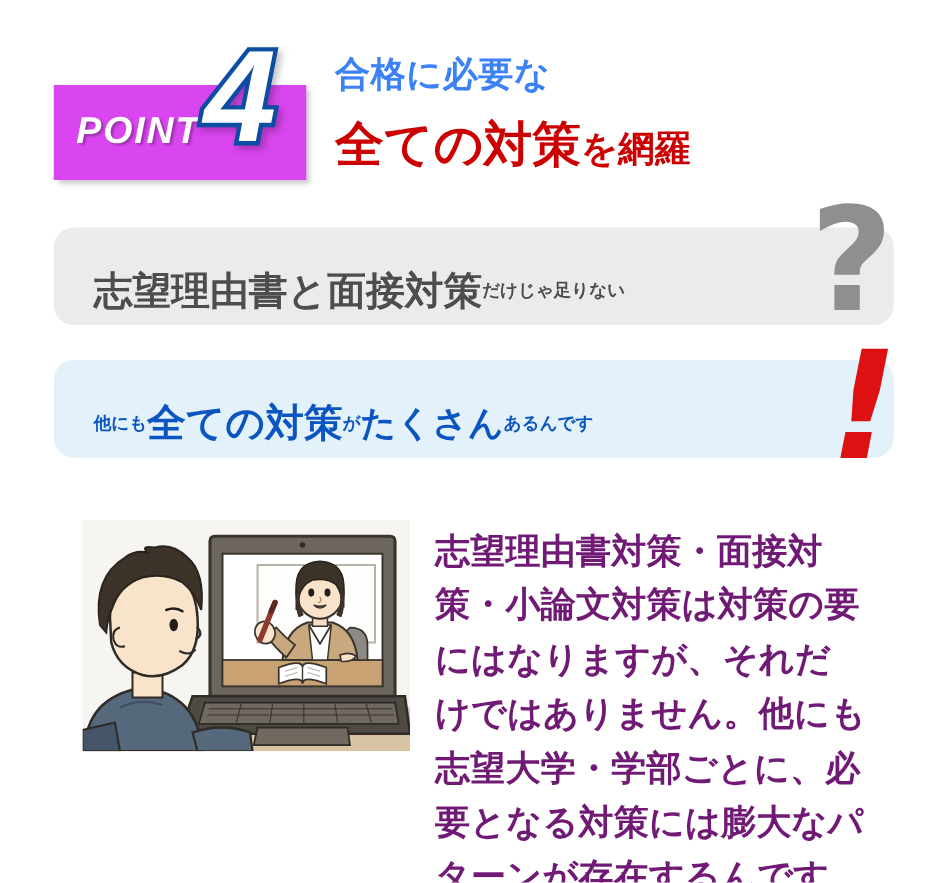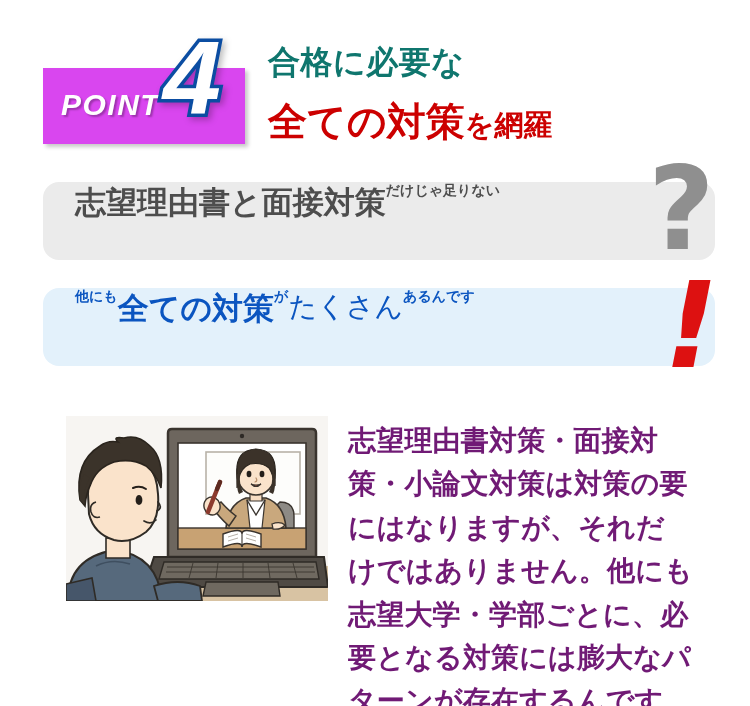--- a/index.html
+++ b/index.html
@@ -61,23 +61,23 @@
     z-index: 3;
   }
 
   #headline {
     position: absolute;
     left: 268px;
     top: 44px;
     width: 470px;
   }
   #headline-line1 {
-    font-size: 32px;
-    font-weight: bold;
-    color: #0f766e;
+    font-size: 28px;
+    font-weight: bold;
+    color: #3b82f6;
     line-height: 1.15;
     letter-spacing: 0.5px;
   }
   #headline-line2 {
     margin-top: 20px;
     color: #cc0000;
     line-height: 1.1;
     white-space: nowrap;
   }
   .hl-big {
@@ -107,28 +107,28 @@
     top: 288px;
     background: #e3f1fb;
     padding-left: 27px;
   }
   .bar-text {
     position: absolute;
     left: 32px;
     top: 0;
     height: 101px;
     display: flex;
-    align-items: flex-start;
+    align-items: center;
     white-space: nowrap;
   }
   #bar-question .bar-text { color: #4d4d4d; }
   #bar-answer .bar-text { color: #0b55c0; }
 
   .t-xl { font-size: 31px; font-weight: bold; letter-spacing: 0px; }
-  .t-lg { font-size: 28px; font-weight: normal; }
+  .t-lg { font-size: 28px; font-weight: bold; }
   .t-sm { font-size: 14px; font-weight: bold; }
 
   #question-mark {
     position: absolute;
     left: 648px;
     top: 152px;
     font-size: 115px;
     font-weight: bold;
     line-height: 1;
     color: #8f8f8f;

